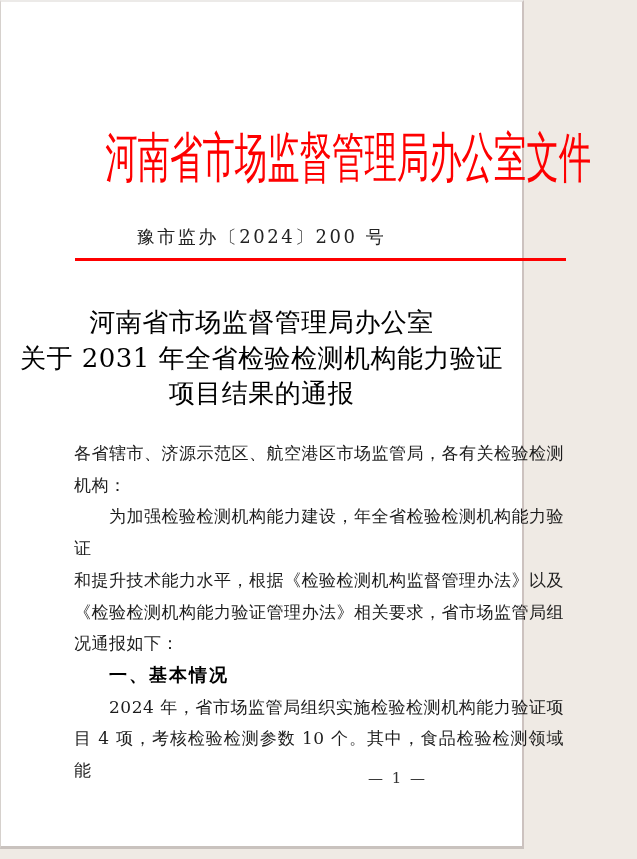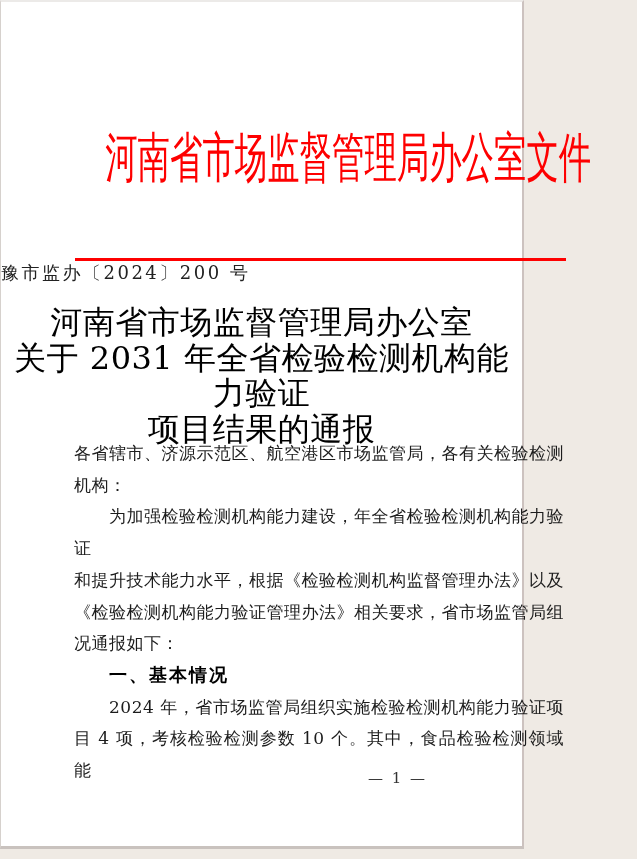--- a/index.html
+++ b/index.html
@@ -41,42 +41,41 @@
     white-space: nowrap;
     transform: scaleX(0.6);
     transform-origin: 50% 0;
     letter-spacing: 0;
   }
   .doc-number {
     position: absolute;
     top: 221px;
     left: 0;
     width: 100%;
-    text-align: left;
+    text-align: center;
     font-size: 18px;
     line-height: 27px;
     letter-spacing: 2.5px;
     color: #222222;
-    margin-top: 36px;
   }
   .red-line {
     position: absolute;
     top: 256px;
     left: 74px;
     width: 491px;
     height: 3px;
     background: var(--accent, #fe0000);
   }
   .doc-title {
     position: absolute;
     top: 303px;
     left: 0;
     width: 100%;
     text-align: center;
-    font-size: 32px;
+    font-size: 26px;
     line-height: 35.5px;
     letter-spacing: 0.5px;
     color: #000000;
   }
   .body-text {
     position: absolute;
     top: 436px;
     left: 73px;
     width: 490px;
     font-size: 17px;

